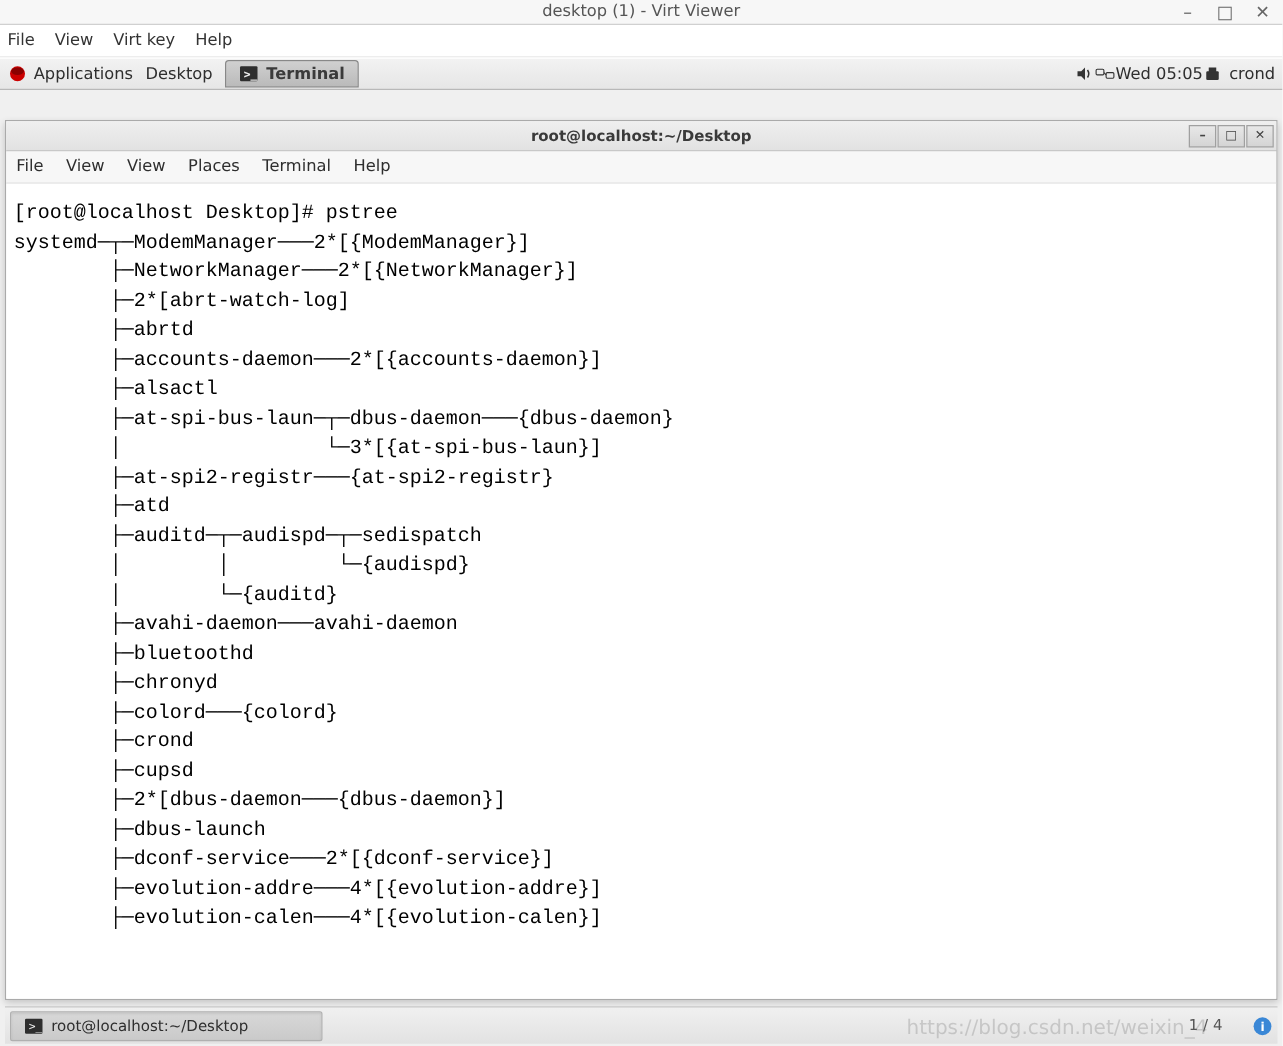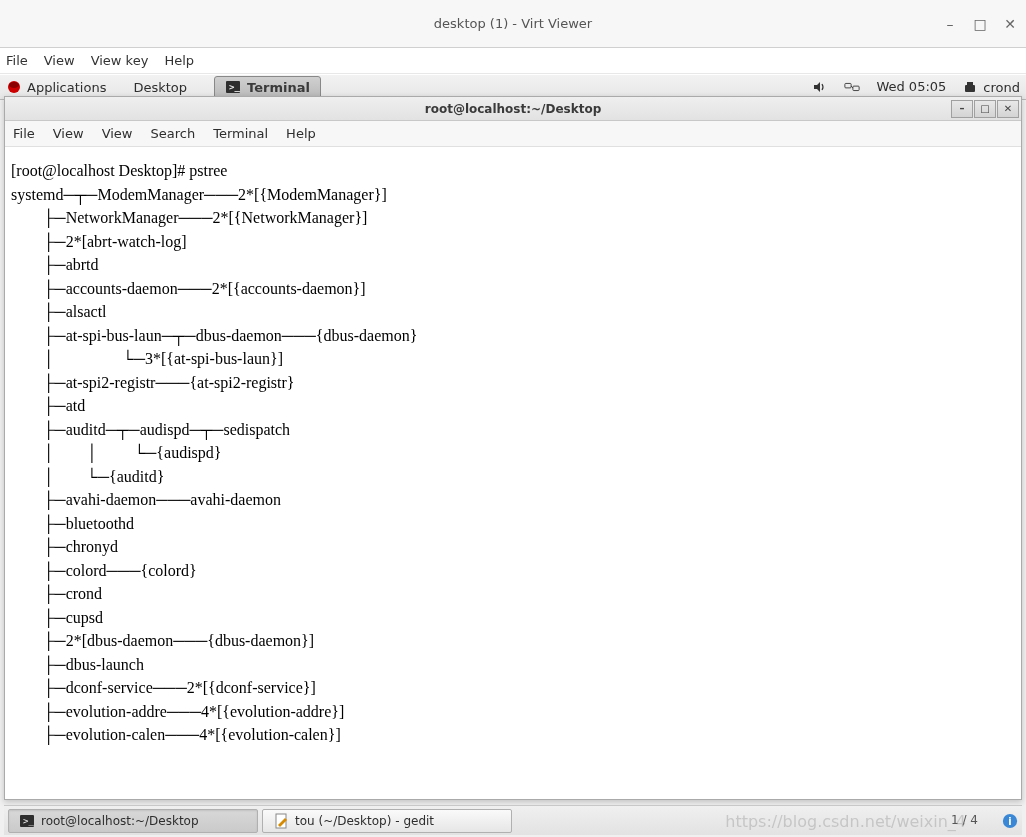--- a/index.html
+++ b/index.html
@@ -8,21 +8,21 @@
   font-size: 13px;
   background: #f0f0f0;
   width: 1026px;
   height: 837px;
   overflow: hidden;
   position: relative;
 }
 
 
 .virt-titlebar {
-  height: 48px;
+  height: 20px;
   background: #f7f7f7;
   border-bottom: 1px solid #d0d0d0;
   display: flex;
   align-items: center;
   justify-content: center;
   position: relative;
 }
 .virt-title {
   color: #555;
   font-size: 13px;
@@ -61,22 +61,22 @@
   height: 26px;
   background: linear-gradient(to bottom, #f2f2f2, #e6e6e6);
   border-top: 1px solid #fff;
   border-bottom: 1px solid #b8b8b8;
   display: flex;
   align-items: center;
   padding: 0 6px;
   font-size: 13px;
   color: #2e2e2e;
 }
-.gnome-left { display: flex; align-items: center; gap: 27px; }
-.gnome-right { margin-left: auto; display: flex; align-items: flex-start; gap: 16px; }
+.gnome-left { display: flex; align-items: center; gap: 10px; }
+.gnome-right { margin-left: auto; display: flex; align-items: center; gap: 0; }
 .panel-item { display: flex; align-items: center; gap: 5px; cursor: pointer; }
 .panel-icon { width: 16px; height: 16px; display: inline-flex; align-items: center; justify-content: center; }
 .task-tab {
   background: linear-gradient(to bottom, #d0d0d0, #bababa);
   border: 1px solid #888;
   border-radius: 3px 3px 0 0;
   padding: 2px 10px;
   display: flex;
   align-items: center;
   gap: 6px;
@@ -134,21 +134,21 @@
   align-items: center;
   padding: 0 8px;
   gap: 18px;
   font-size: 13px;
   color: #2e2e2e;
 }
 .term-menubar span { cursor: pointer; }
 
 .term-body {
   padding: 12px 6px 6px 6px;
-  font-family: Liberation Serif, serif;
+  font-family: Liberation Mono, monospace;
   font-size: 16px;
   line-height: 23.5px;
   white-space: pre;
   color: #000;
   background: #fff;
   height: calc(100% - 50px);
   overflow: hidden;
 }
 
 
@@ -210,21 +210,21 @@
   <div class="virt-controls">
     <span>–</span>
     <span>□</span>
     <span>✕</span>
   </div>
 </div>
 
 <div class="virt-menubar">
   <span class="menu-item">File</span>
   <span class="menu-item">View</span>
-  <span class="menu-item">View key</span>
+  <span class="menu-item">Virt key</span>
   <span class="menu-item">Help</span>
 </div>
 
 <div class="gnome-panel">
   <div class="gnome-left">
     <div class="panel-item">
       <span class="panel-icon">
         <svg width="16" height="16" viewBox="0 0 16 16">
             <circle cx="8" cy="8" r="6" fill="#c00"></circle>
             <ellipse cx="8" cy="6" rx="5" ry="3" fill="#8b0000"></ellipse>
@@ -278,21 +278,21 @@
     <div class="win-controls">
       <div class="win-btn">–</div>
       <div class="win-btn">□</div>
       <div class="win-btn">✕</div>
     </div>
   </div>
   <div class="term-menubar">
     <span>File</span>
     <span>View</span>
     <span>View</span>
-    <span>Search</span>
+    <span>Places</span>
     <span>Terminal</span>
     <span>Help</span>
   </div>
   <div class="term-body"><span>[root@localhost Desktop]# </span><span>pstree</span>
 <span>systemd─┬─ModemManager───2*[{ModemManager}]
         ├─NetworkManager───2*[{NetworkManager}]
         ├─2*[abrt-watch-log]
         ├─abrtd
         ├─accounts-daemon───2*[{accounts-daemon}]
         ├─alsactl
@@ -319,29 +319,20 @@
 <div class="gnome-taskbar">
   <div class="taskbar-item active">
     <span class="panel-icon">
       <svg width="16" height="16" viewBox="0 0 16 16">
           <rect x="1" y="2" width="14" height="12" rx="1" fill="#2e2e2e"></rect>
           <text x="4" y="11" fill="#eee" font-size="9" font-family="monospace">&gt;_</text>
         </svg>
     </span>
     <span>root@localhost:~/Desktop</span>
   </div>
-  <div class="taskbar-item">
-    <span class="panel-icon">
-      <svg width="16" height="16" viewBox="0 0 16 16">
-          <rect x="3" y="1" width="10" height="14" fill="#fff" stroke="#888"></rect>
-          <path d="M5 12 L12 5 L14 7 L7 14 Z" fill="#d68a00"></path>
-        </svg>
-    </span>
-    <span>tou (~/Desktop) - gedit</span>
-  </div>
   <div class="taskbar-right">
     <span>1 / 4</span>
     <span class="panel-icon">
       <svg width="18" height="18" viewBox="0 0 18 18">
           <circle cx="9" cy="9" r="8" fill="#3a87d6"></circle>
           <text x="9" y="13" text-anchor="middle" fill="#fff" font-size="11" font-weight="bold">i</text>
         </svg>
     </span>
   </div>
 </div>

